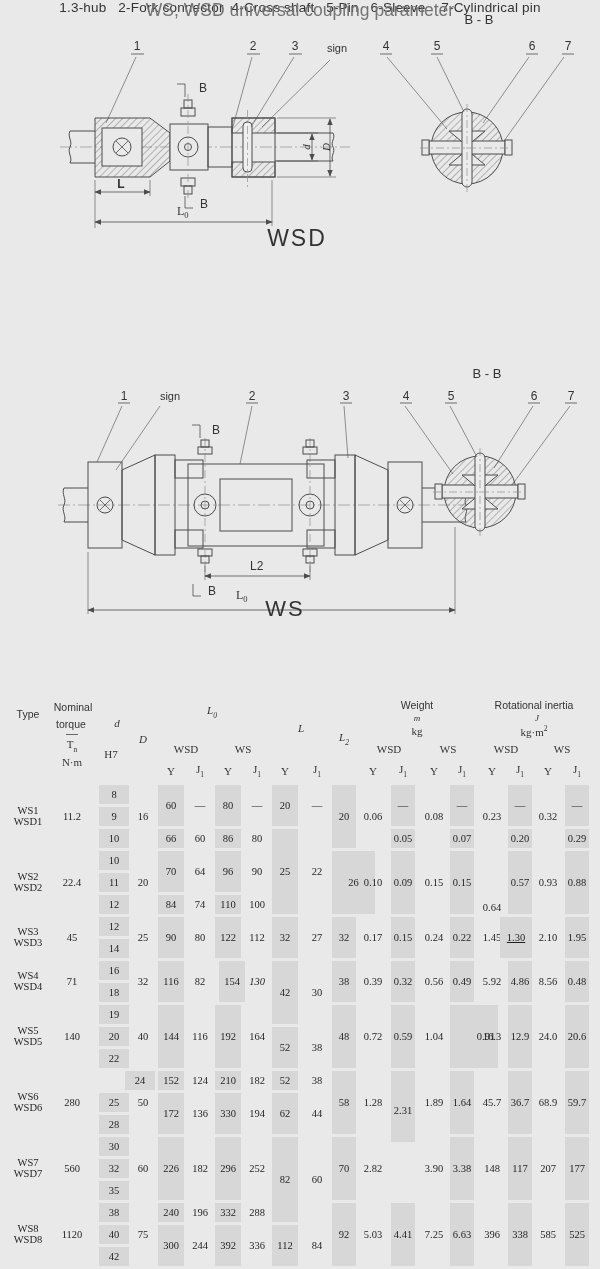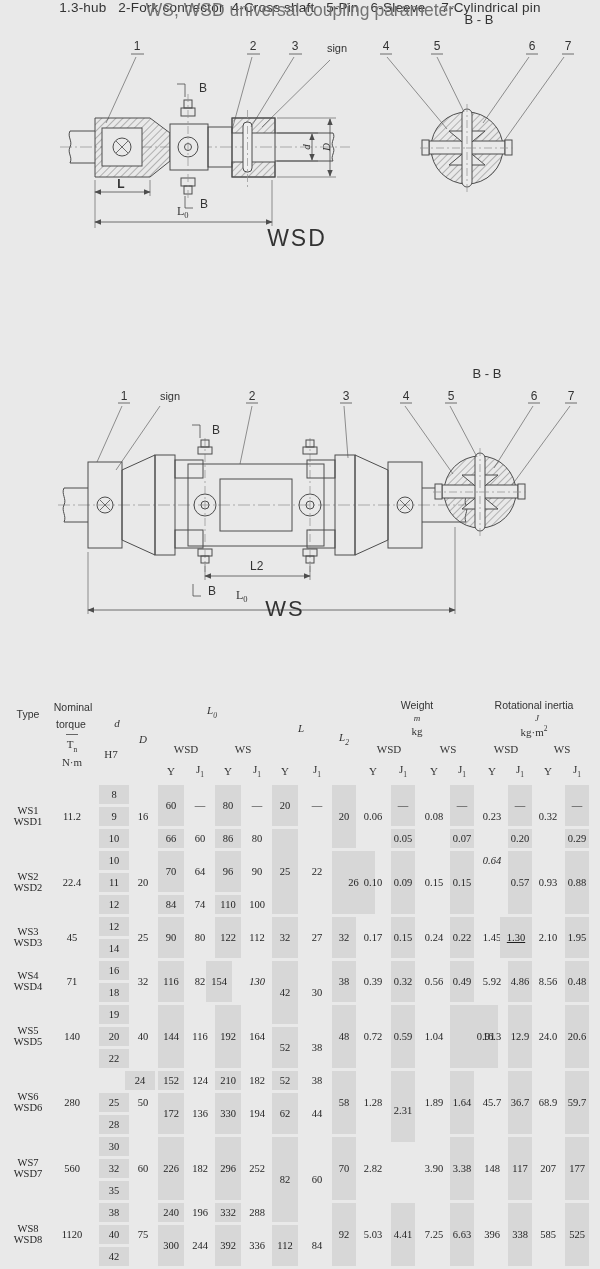--- a/index.html
+++ b/index.html
@@ -448,21 +448,21 @@
       </div>
       <div class="cell shade" style="left: 215px; width: 26px; top: 850.5px; height: 41px;">
         <div>96</div>
       </div>
       <div class="cell shade" style="left: 215px; width: 26px; top: 894.5px; height: 19px;">
         <div>110</div>
       </div>
       <div class="cell shade" style="left: 215px; width: 26px; top: 916.5px; height: 41px;">
         <div>122</div>
       </div>
-      <div class="cell shade" style="left: 206px; width: 26px; top: 960.5px; height: 41px;">
+      <div class="cell shade" style="left: 219px; width: 26px; top: 960.5px; height: 41px;">
         <div>154</div>
       </div>
       <div class="cell shade" style="left: 215px; width: 26px; top: 1004.5px; height: 63px;">
         <div>192</div>
       </div>
       <div class="cell shade" style="left: 215px; width: 26px; top: 1070.5px; height: 19px;">
         <div>210</div>
       </div>
       <div class="cell shade" style="left: 215px; width: 26px; top: 1092.5px; height: 41px;">
         <div>330</div>
@@ -688,21 +688,21 @@
       </div>
       <div class="cell shade" style="left: 450px; width: 24px; top: 1136.5px; height: 63px;">
         <div>3.38</div>
       </div>
       <div class="cell shade" style="left: 450px; width: 24px; top: 1202.5px; height: 63px;">
         <div>6.63</div>
       </div>
       <div class="cell" style="left: 477px; width: 30px; top: 784.5px; height: 63px;">
         <div>0.23</div>
       </div>
-      <div class="cell" style="left: 477px; width: 30px; top: 829px; height: 63px; font-style: italic;">
+      <div class="cell" style="left: 477px; width: 30px; top: 876px; height: 63px;">
         <div>0.64</div>
       </div>
       <div class="cell" style="left: 477px; width: 30px; top: 916.5px; height: 41px;">
         <div>1.45</div>
       </div>
       <div class="cell" style="left: 477px; width: 30px; top: 960.5px; height: 41px;">
         <div>5.92</div>
       </div>
       <div class="cell" style="left: 477px; width: 30px; top: 1004.5px; height: 63px;">
         <div>16.3</div>

